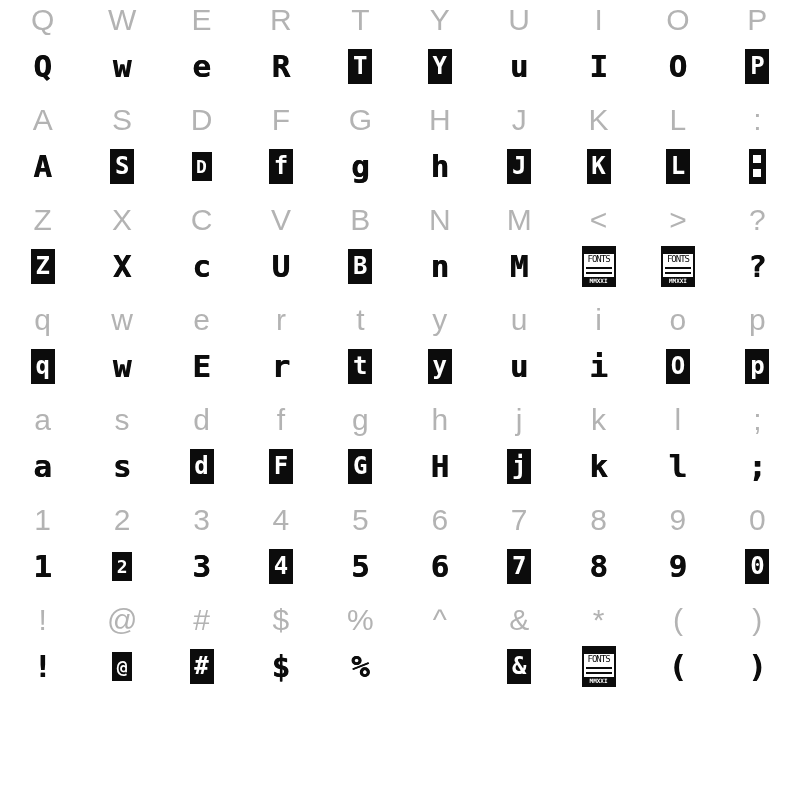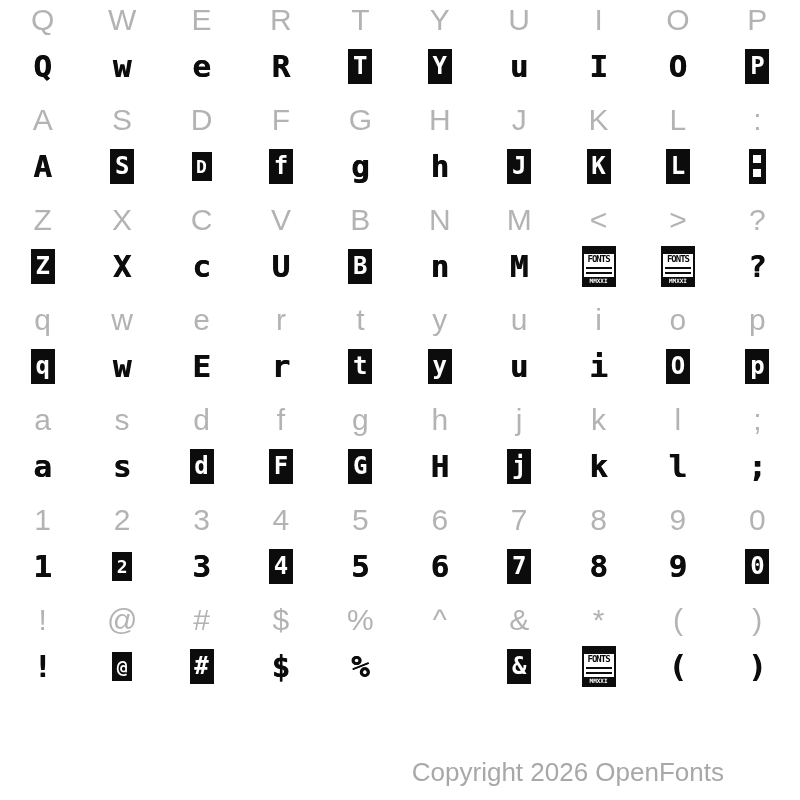--- a/index.html
+++ b/index.html
@@ -30,21 +30,21 @@
     width:17px; height:35px; background:#0c0c0c;
     display:flex; flex-direction:column; align-items:center; justify-content:space-evenly;
   }
   .g-colon .dot { width:8px; height:8px; background:#ffffff; }
   .stamp {
     width:34px; height:41px; border:2px solid #0c0c0c; box-sizing:border-box;
     display:flex; flex-direction:column; background:#ffffff; overflow:hidden;
   }
   .stamp-bar-top { height:6px; background:#0c0c0c; flex:0 0 auto; }
   .stamp-title {
-    flex:0 0 auto; font-family:"DejaVu Sans Mono", monospace; font-weight:bold;
+    flex:0 0 auto; font-family:"DejaVu Sans Mono", monospace; font-weight:normal;
     font-size:9px; line-height:10px; text-align:center; color:#0c0c0c; letter-spacing:-1px;
   }
   .stamp-lines { flex:1 1 auto; display:flex; flex-direction:column; justify-content:space-evenly; padding:0 2px; }
   .stamp-lines .ln { height:2px; background:#0c0c0c; }
   .stamp-bar-bottom {
     flex:0 0 auto; height:8px; background:#0c0c0c; color:#ffffff;
     font-family:"DejaVu Sans Mono", monospace; font-weight:bold;
     font-size:6px; line-height:8px; text-align:center; letter-spacing:0;
   }
   .footer {
@@ -399,14 +399,13 @@
           </span>
           <span class="cell">
             <span class="g-plain">(</span>
           </span>
           <span class="cell">
             <span class="g-plain">)</span>
           </span>
         </div>
       </div>
     </div>
-  <div class="footer">Copyright 2026 OpenFonts</div>
 </div>
 
 </body></html>

